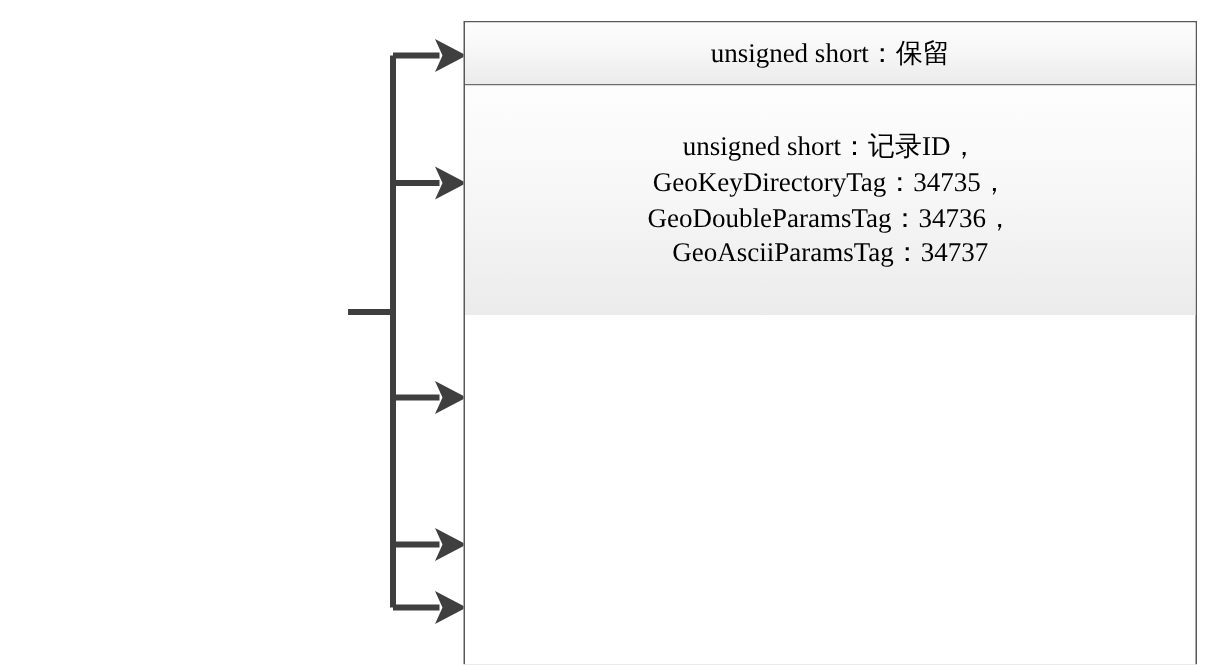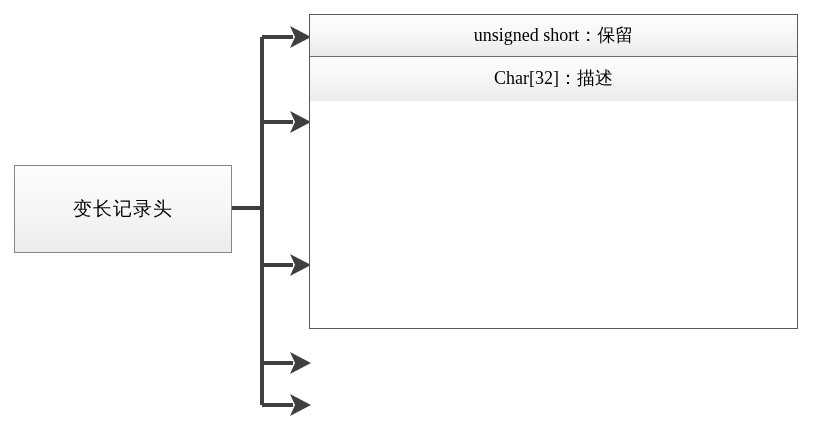--- a/index.html
+++ b/index.html
@@ -39,21 +39,21 @@
     font-size: 19px;
     letter-spacing: 1px;
   }
 
   
   #fields-stack {
     position: absolute;
     left: 309px;
     top: 14px;
     width: 489px;
-    height: 315px;
+    height: 430px;
     box-sizing: border-box;
     border: 1px solid #585858;
     background: #ffffff;
     display: flex;
     flex-direction: column;
   }
   .field-row {
     box-sizing: border-box;
     border-bottom: 1px solid #6d6d6d;
     background: linear-gradient(to bottom, #fdfdfd 0%, #f8f8f8 40%, #ebebeb 100%);
@@ -88,23 +88,20 @@
     width: 813px;
     height: 443px;
     pointer-events: none;
   }
 </style>
 </head>
 <body>
 
 <div id="canvas">
 
-  <div class="node-box" id="source-node">
-    <span>变长记录头</span>
-  </div>
 
   <svg id="connector-layer" viewBox="0 0 813 443">
     <g fill="none" stroke="#3f3f3f" stroke-width="4" stroke-linecap="butt">
 
       <path d="M232,208 L262,208"></path>
 
       <path d="M262,37 L262,405"></path>
 
       <path d="M262,37 L293,37"></path>
 
@@ -122,18 +119,21 @@
       <polygon points="290,254 311,265 290,276 295,265"></polygon>
       <polygon points="290,352 311,363 290,374 295,363"></polygon>
       <polygon points="290,394 311,405 290,416 295,405"></polygon>
     </g>
   </svg>
 
   <div id="fields-stack">
     <div class="field-row row-h1">
       <span class="field-text">unsigned short：保留</span>
     </div>
-    <div class="field-row row-h5">
-      <span class="field-text">Char[32]：描述</span>
+    <div class="field-row row-h3">
+      <span class="field-text">unsigned short：记录ID，
+GeoKeyDirectoryTag：34735，
+GeoDoubleParamsTag：34736，
+GeoAsciiParamsTag：34737</span>
     </div>
   </div>
 
 </div>
 
 </body></html>

